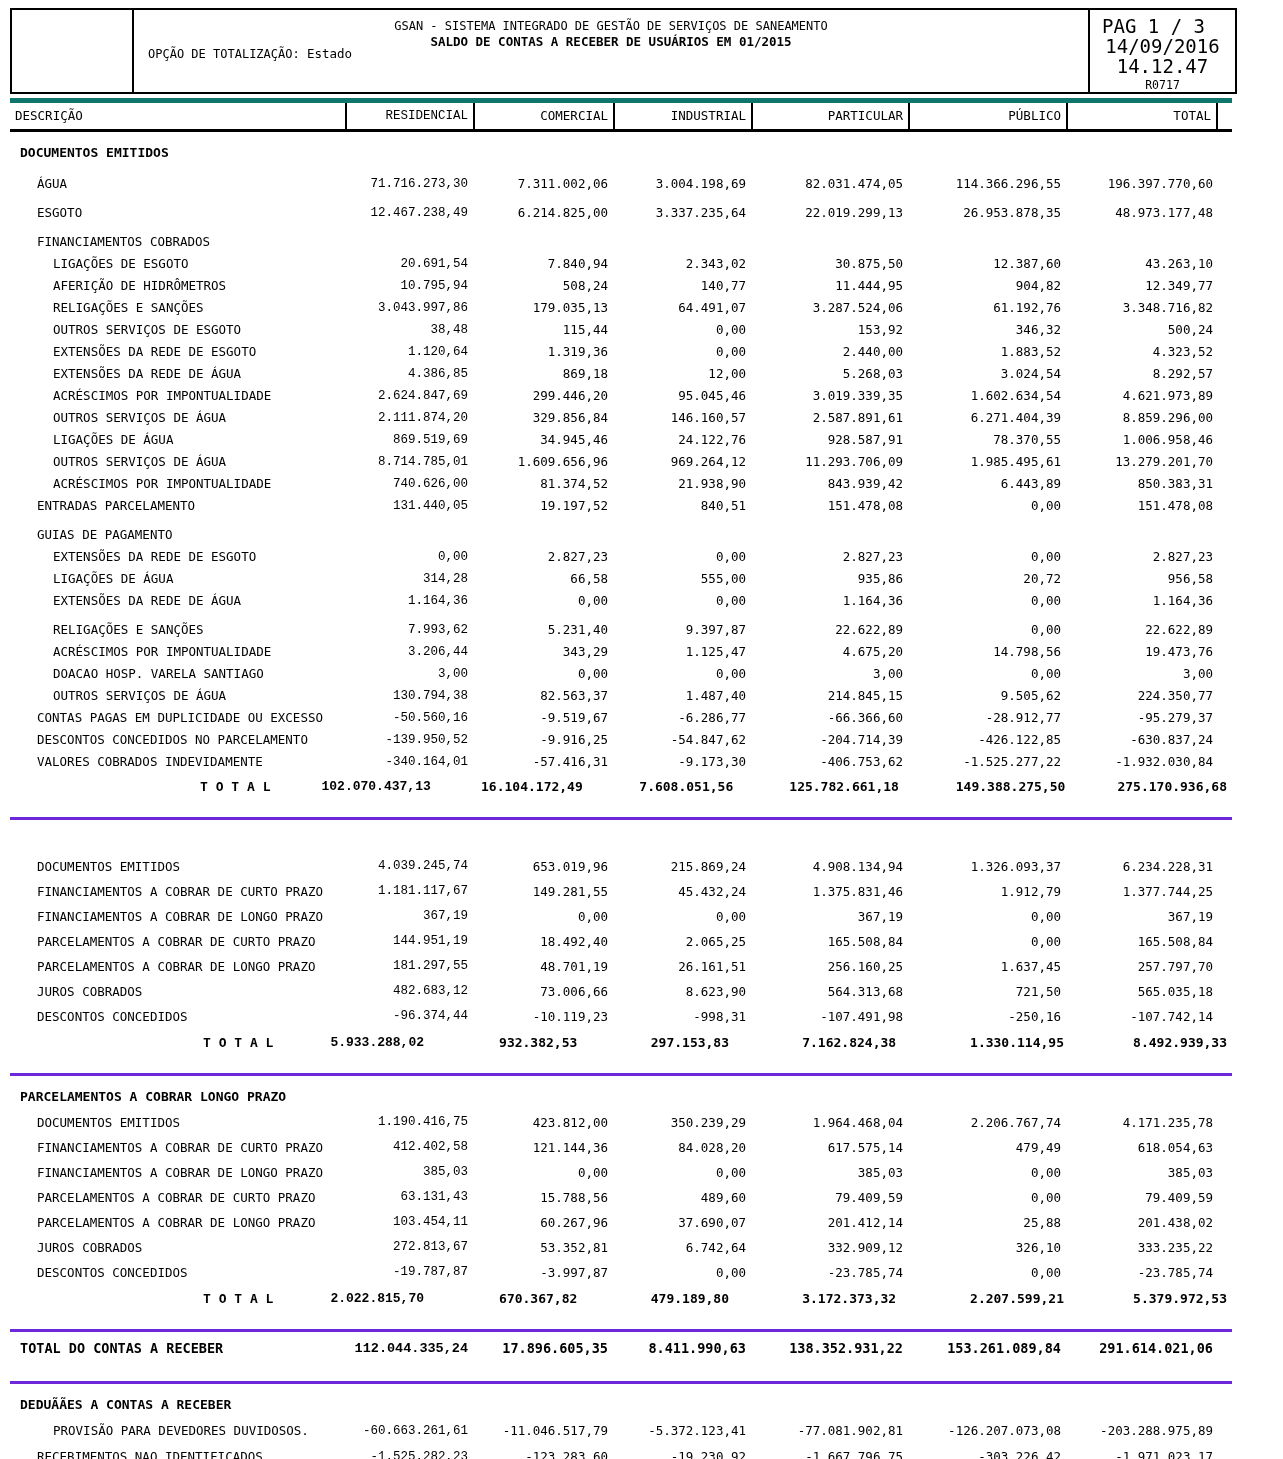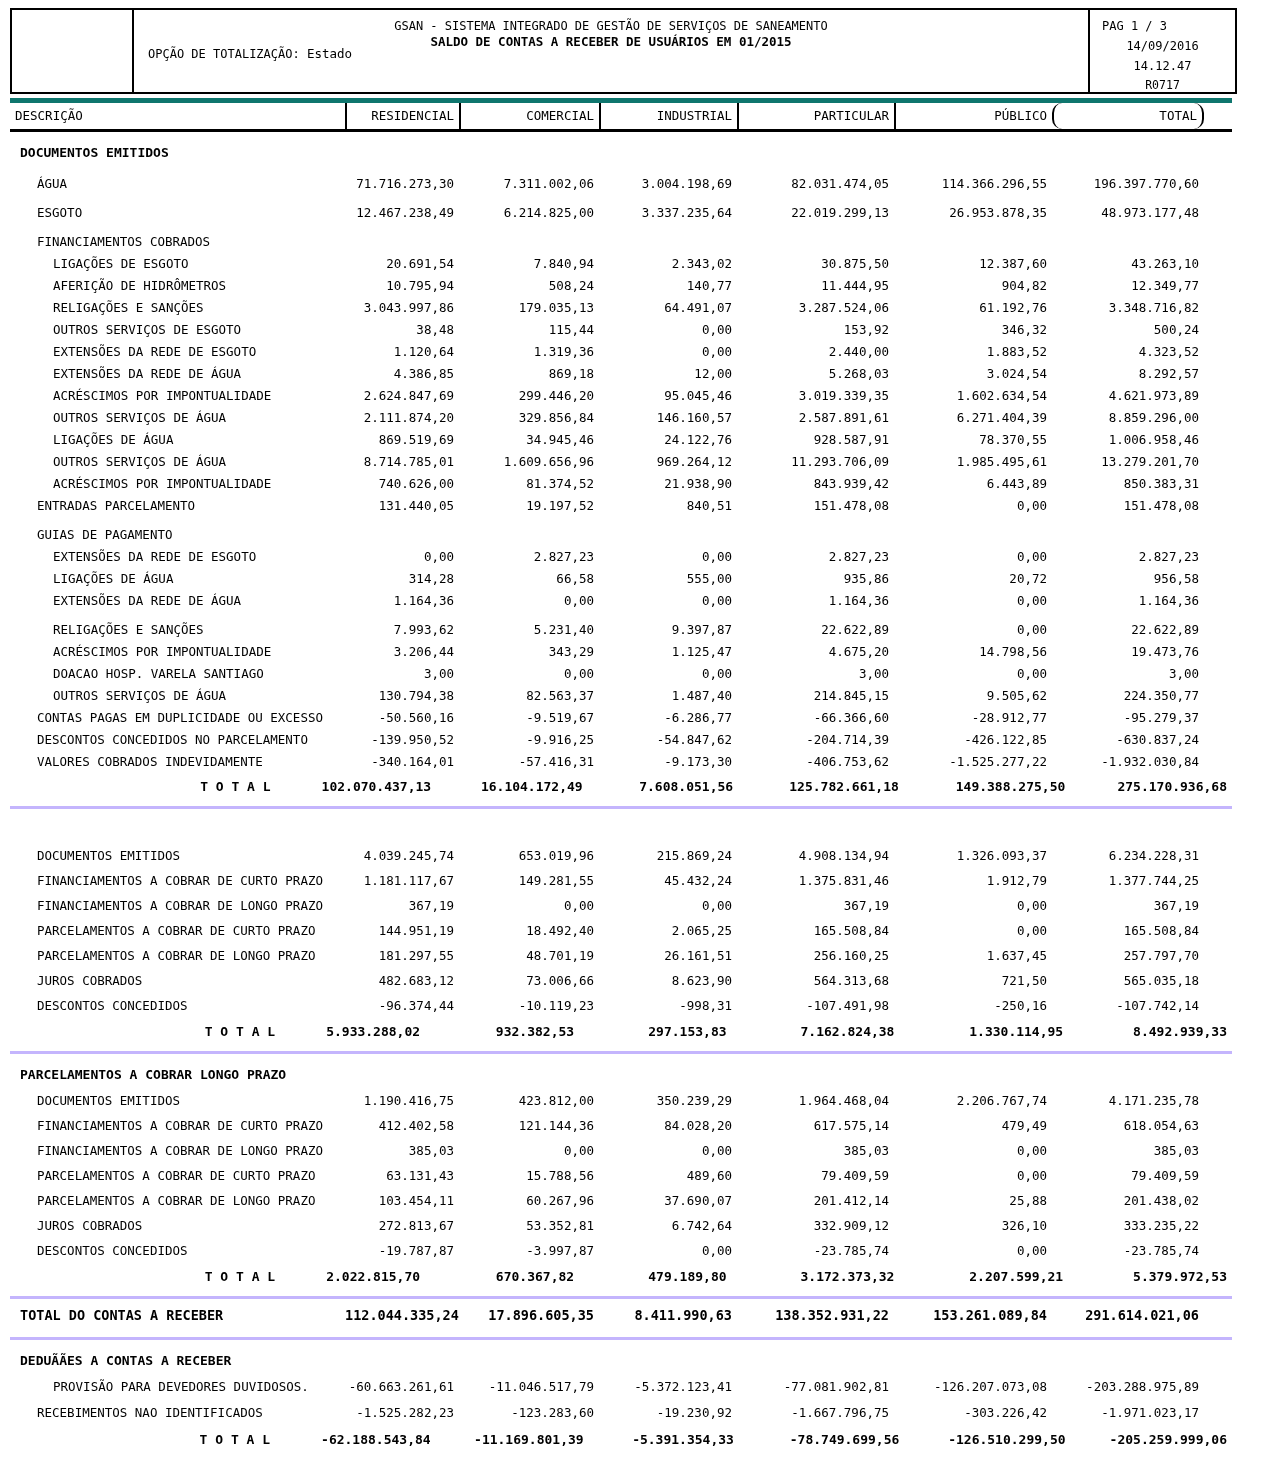--- a/index.html
+++ b/index.html
@@ -8,43 +8,43 @@
 
   
   .topbox{display:flex;width:1227px;height:86px;border:2px solid #000;box-sizing:border-box;}
   .logo-box{width:122px;border-right:2px solid #000;box-sizing:border-box;}
   .title-box{flex:1;position:relative;padding-top:9px;box-sizing:border-box;}
   .t1{text-align:center;font-size:12px;line-height:15px;letter-spacing:0;}
   .t2{text-align:center;font-size:12.5px;line-height:16px;font-weight:bold;}
   .opt{position:absolute;left:14px;top:36px;font-size:12px;}
   .opt .optval{font-size:12.5px;}
   .page-box{width:147px;border-left:2px solid #000;box-sizing:border-box;text-align:center;padding-top:6px;}
-  .page-box div{font-size:12px;line-height:20px;}
+  .page-box div{font-size:19px;line-height:20px;}
   .page-box .pg{text-align:left;padding-left:12px;}
   .page-box .rcode{font-size:11.5px;line-height:18px;}
 
   
   .thead{display:flex;width:1222px;margin-top:4px;border-top:5px solid #0f766e;border-bottom:3px solid #000;box-sizing:border-box;}
   .hcell{height:26px;line-height:26px;font-size:12.5px;text-align:right;padding:0 5px;box-sizing:border-box;border-left:2px solid #000;}
   .hcell.first{text-align:left;border-left:none;}
-  .hcell.last{border-right:2px solid #000;border-radius:10px;}
+  .hcell.last{border-right:2px solid #000;}
 
   
   .c0{width:335px;}
-  .c1{width:114px;}
+  .c1{width:128px;font-family:Liberation Mono, monospace;}
   .c2{width:140px;}
   .c3{width:138px;}
   .c4{width:157px;}
   .c5{width:158px;}
   .c6{width:152px;}
 
   
   .tbody{width:1222px;}
   .section{box-sizing:border-box;}
-  .section.rule{border-bottom:3px solid #c4b5fd;padding-bottom:5px;}
+  .section.rule{border-bottom:3px solid #6d28d9;padding-bottom:16px;}
   .row{display:flex;height:22px;line-height:22px;font-size:12.5px;}
   .row.gap{margin-top:7px;}
   .s1 .row,.s2 .row{height:25px;line-height:25px;}
   .s3 .row{height:33px;line-height:33px;}
   .s4 .row{height:26px;line-height:26px;}
   .desc{width:335px;box-sizing:border-box;white-space:nowrap;overflow:hidden;}
   .val{text-align:right;padding-right:5px;box-sizing:border-box;white-space:nowrap;}
   .ind0{padding-left:10px;}
   .ind1{padding-left:27px;}
   .ind2{padding-left:43px;}

